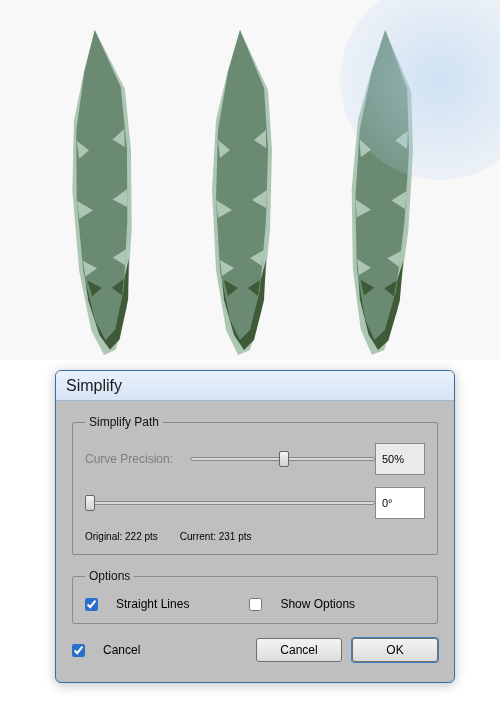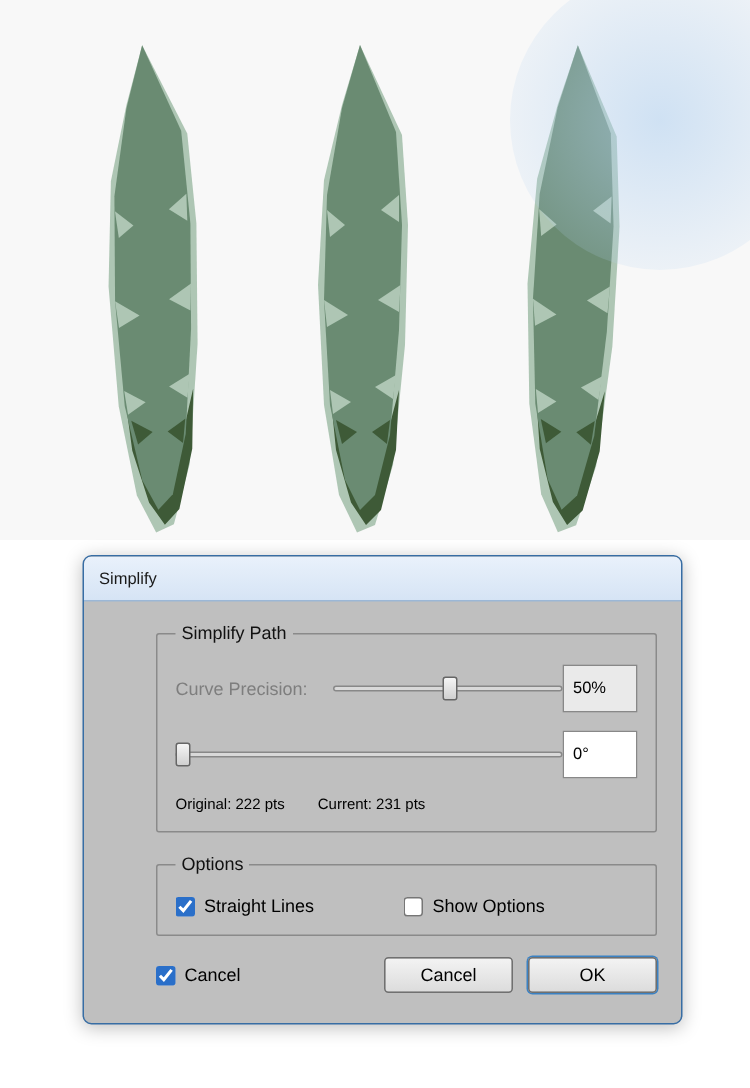--- a/index.html
+++ b/index.html
@@ -32,26 +32,25 @@
     box-shadow: 0 2px 12px rgba(0,0,0,0.25);
     overflow: hidden;
   }
   .titlebar {
     height: 30px;
     background: linear-gradient(#e9f1fb, #d6e4f5);
     border-bottom: 1px solid #9bb7d6;
     display: flex;
     align-items: center;
     padding: 0 10px;
-    font-size: 11px;
+    font-size: 16px;
     color: #1a1a1a;
   }
   .body {
     padding: 14px 16px 16px 16px;
-    margin-left: 32px;
   }
   fieldset {
     border: 1px solid #8a8a8a;
     border-radius: 2px;
     margin: 0 0 14px 0;
     padding: 14px 12px 12px 12px;
     background: #bfbfbf;
   }
   legend {
     padding: 0 4px;
@@ -97,21 +96,21 @@
     border: 1px solid #888;
     display: inline-flex;
     align-items: center;
     justify-content: flex-start;
     padding: 0 6px;
     font-size: 11px;
   }
   .valbox.active { background: #fff; }
   .stats { font-size: 10px; display: flex; gap: 22px; }
   .opts-row { display: flex; align-items: center; gap: 60px; }
-  .cb { display: inline-flex; align-items: center; gap: 6px; }
+  .cb { display: inline-flex; align-items: center; gap: 18px; }
   .cb input { width: 13px; height: 13px; margin: 0; accent-color: #2a6fc9; }
   .footer {
     display: flex;
     align-items: center;
     padding: 0 0 4px 0;
   }
   .footer .spacer { flex: 1; }
   .btn {
     width: 86px;
     height: 24px;

